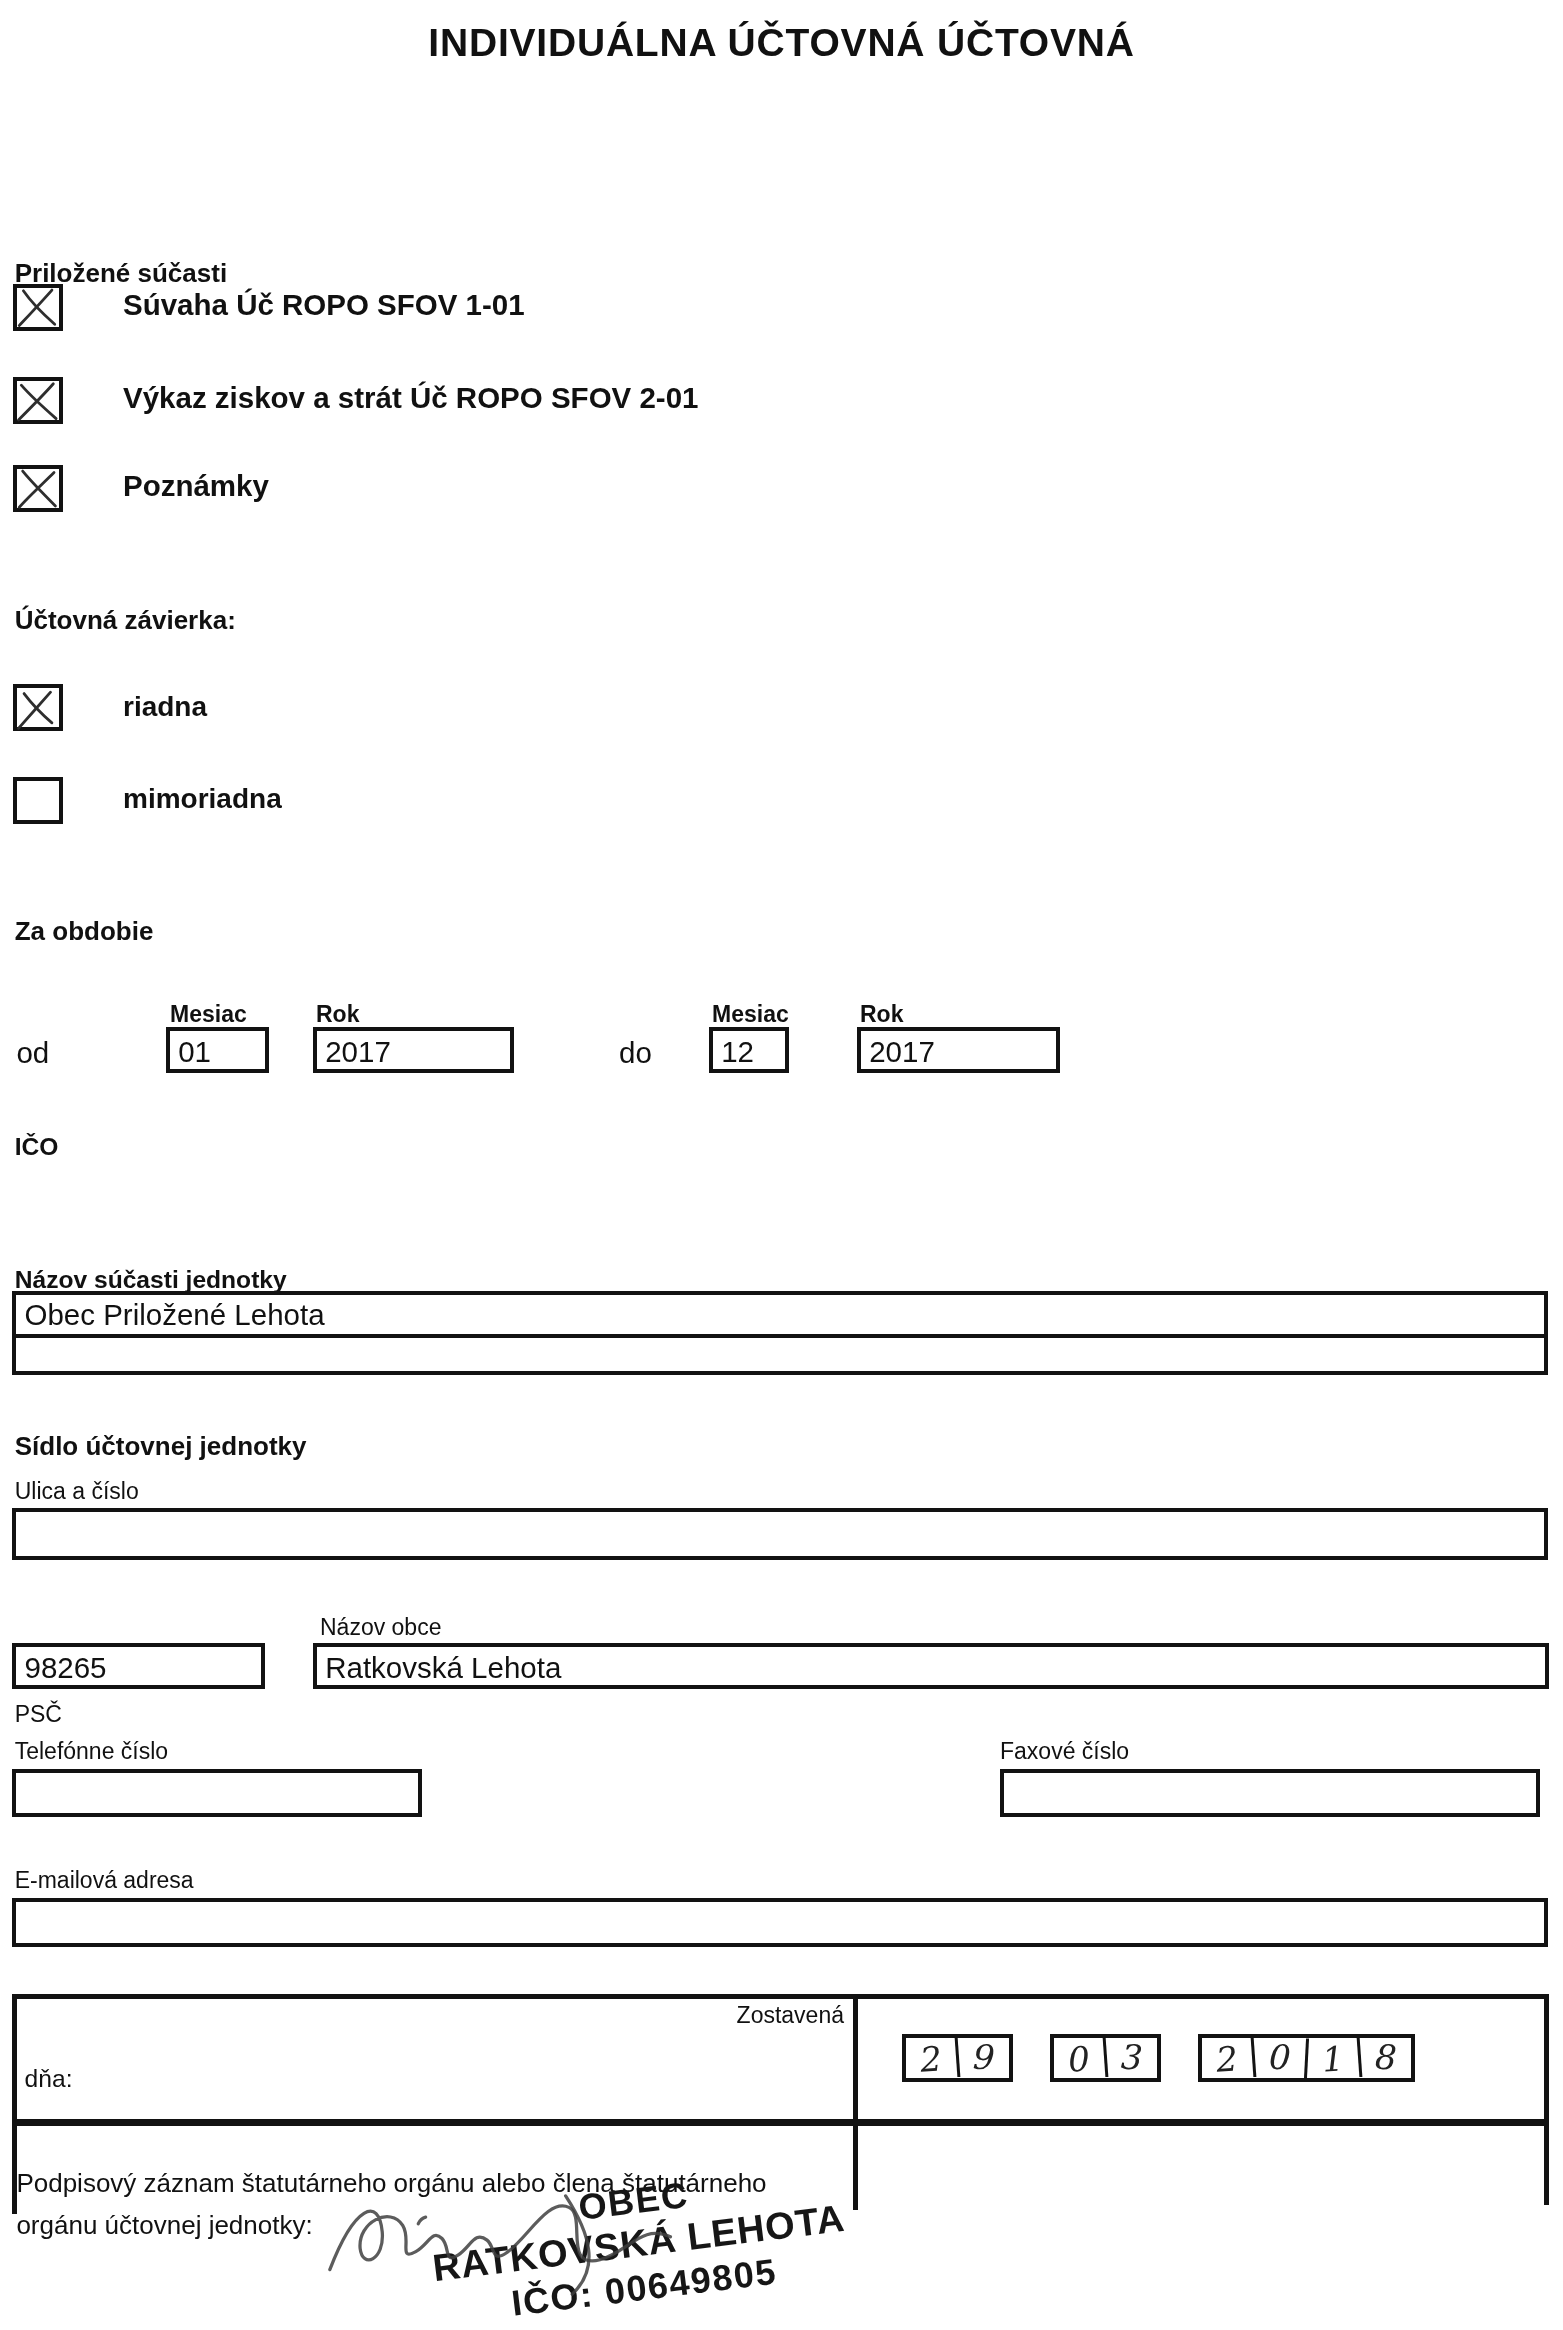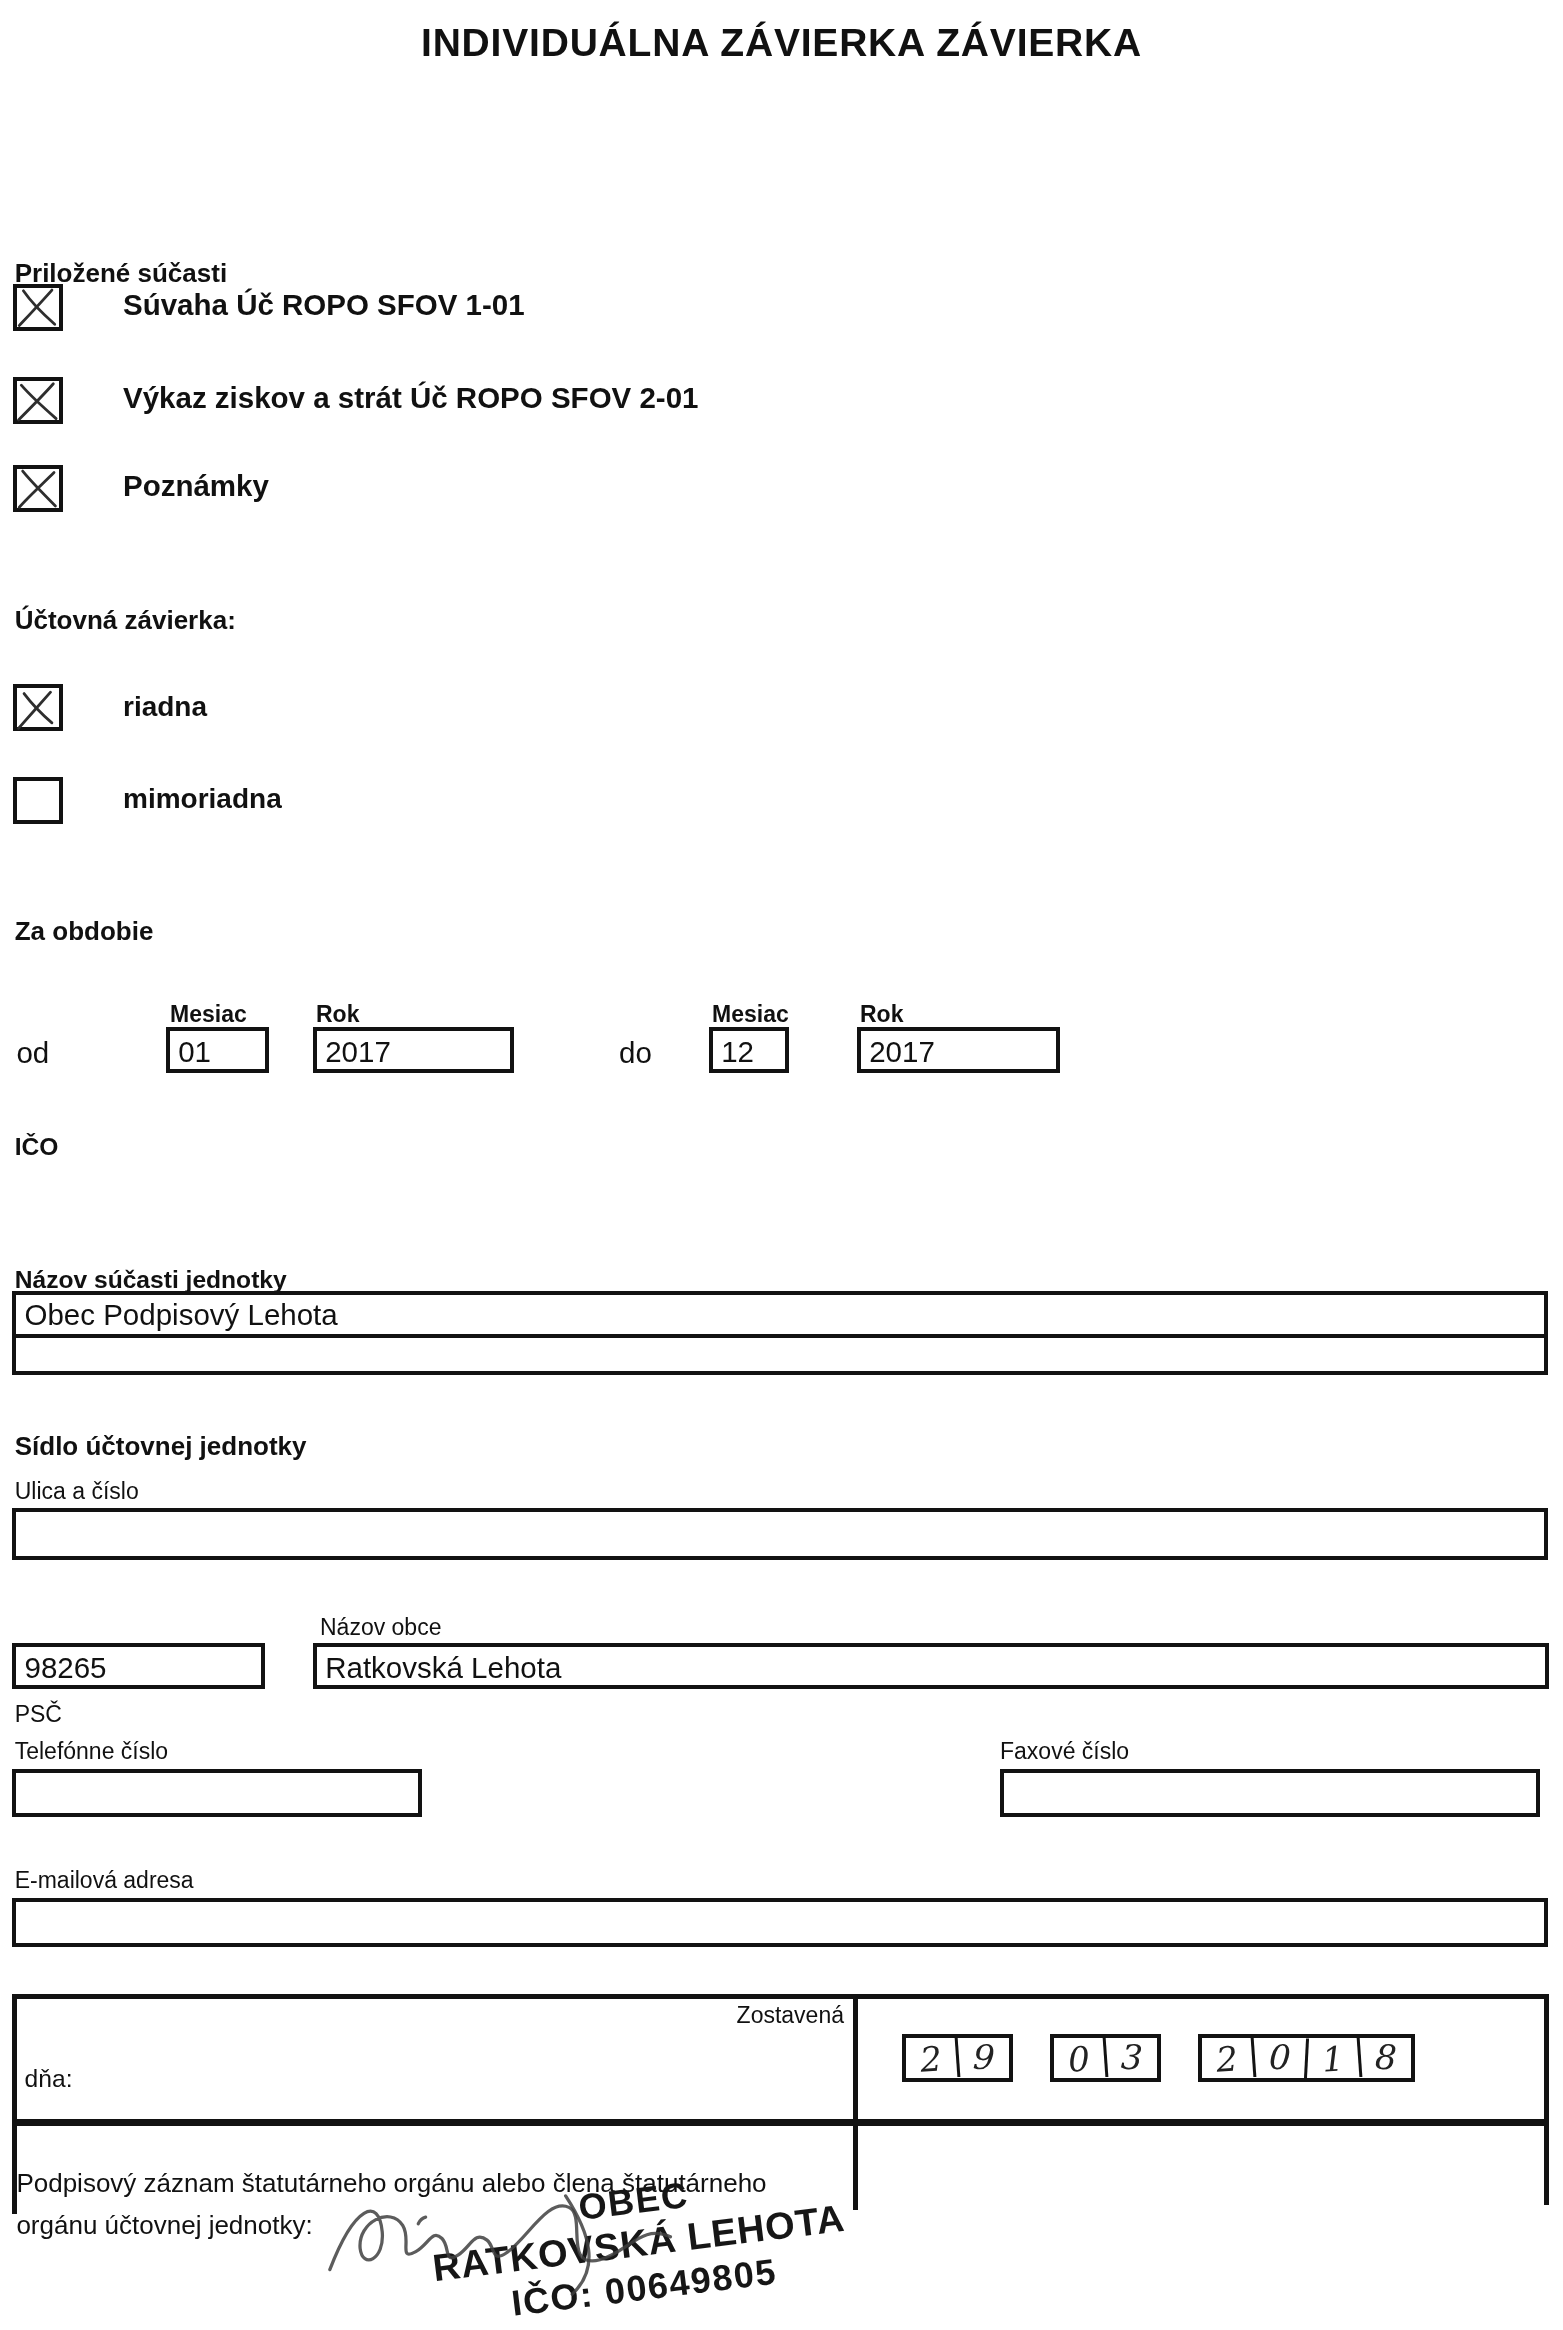--- a/index.html
+++ b/index.html
@@ -50,21 +50,21 @@
   .stamp .s2{font-size:38px;font-weight:bold;line-height:46px;letter-spacing:0.8px;white-space:nowrap;}
   .stamp .s3{font-size:36px;font-weight:bold;line-height:44px;letter-spacing:1.6px;}
   .sig{z-index:2;}
   .sig path{stroke:#3f3f3f;stroke-width:4;fill:none;stroke-linecap:round;opacity:.85;}
 </style>
 </head>
 <body>
 
 <div class="page">
 
-  <div class="abs title" style="top:21px;left:0;">INDIVIDUÁLNA ZÁVIERKA ZÁVIERKA</div>
+  <div class="abs title" style="top:21px;left:0;">INDIVIDUÁLNA ÚČTOVNÁ ÚČTOVNÁ</div>
 
   <div class="abs h-bold" style="left:14.7px;top:210px;margin-top:48px;">Priložené súčasti</div>
 
   <div class="abs checkbox" style="left:13px;top:284px;">
     <svg class="xmark" viewBox="0 0 60 56">
       <path d="M9,4 C20,20 38,38 54,52"></path>
         <path d="M50,3 C36,19 18,38 3,54"></path>
     </svg>
   </div>
   <div class="abs cb-label" style="left:123px;top:288px;">Súvaha Úč ROPO SFOV 1-01</div>
@@ -120,21 +120,21 @@
   </div>
   <div class="abs fieldbox" style="left:857px;top:1027px;width:203px;height:46px;">
     <span class="val">2017</span>
   </div>
 
   <div class="abs h-bold-sm" style="left:14.7px;top:1133px;">IČO</div>
 
   <div class="abs h-bold-sm" style="left:14.7px;top:1266px;">Názov súčasti jednotky</div>
   <div class="abs dblbox" style="left:12.3px;top:1291px;width:1536px;height:84px;">
     <div class="row1">
-        <span class="val">Obec Podpisový Lehota</span>
+        <span class="val">Obec Priložené Lehota</span>
       </div>
     <div class="row2"><span class="val"></span></div>
   </div>
 
   <div class="abs h-bold" style="left:14.7px;top:1431px;">Sídlo účtovnej jednotky</div>
   <div class="abs lbl" style="left:14.7px;top:1478px;">Ulica a číslo</div>
   <div class="abs fieldbox" style="left:12.3px;top:1508px;width:1536px;height:52px;">
     <span class="val"></span>
   </div>
 

